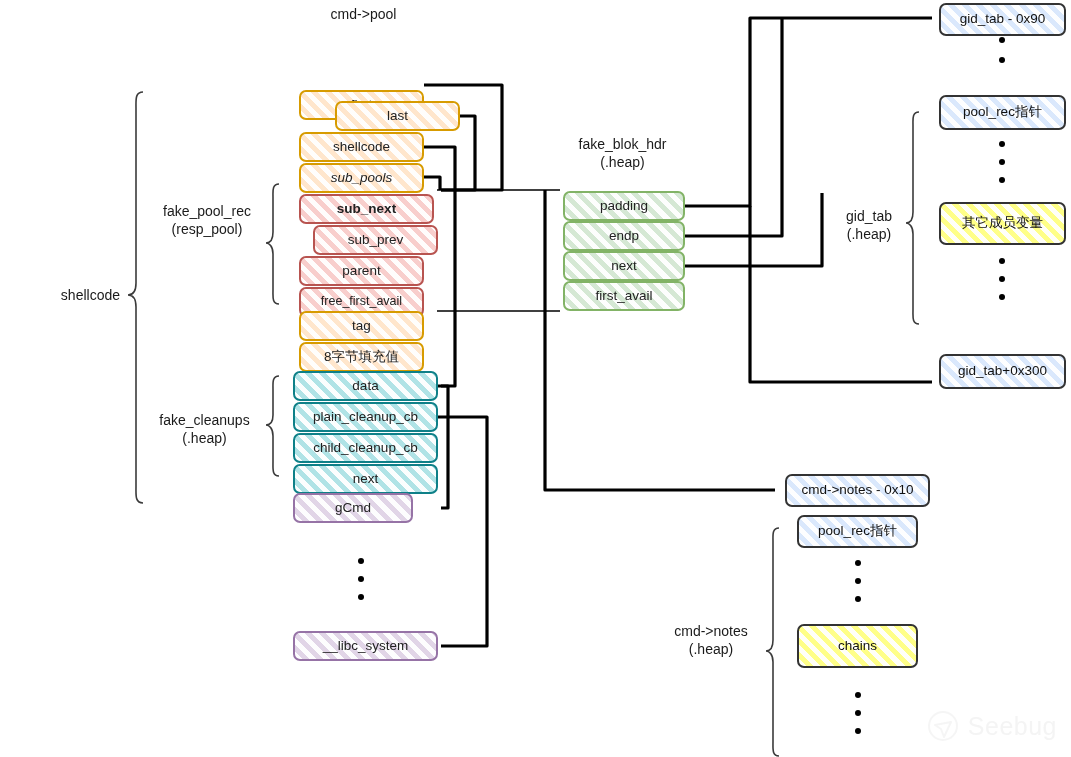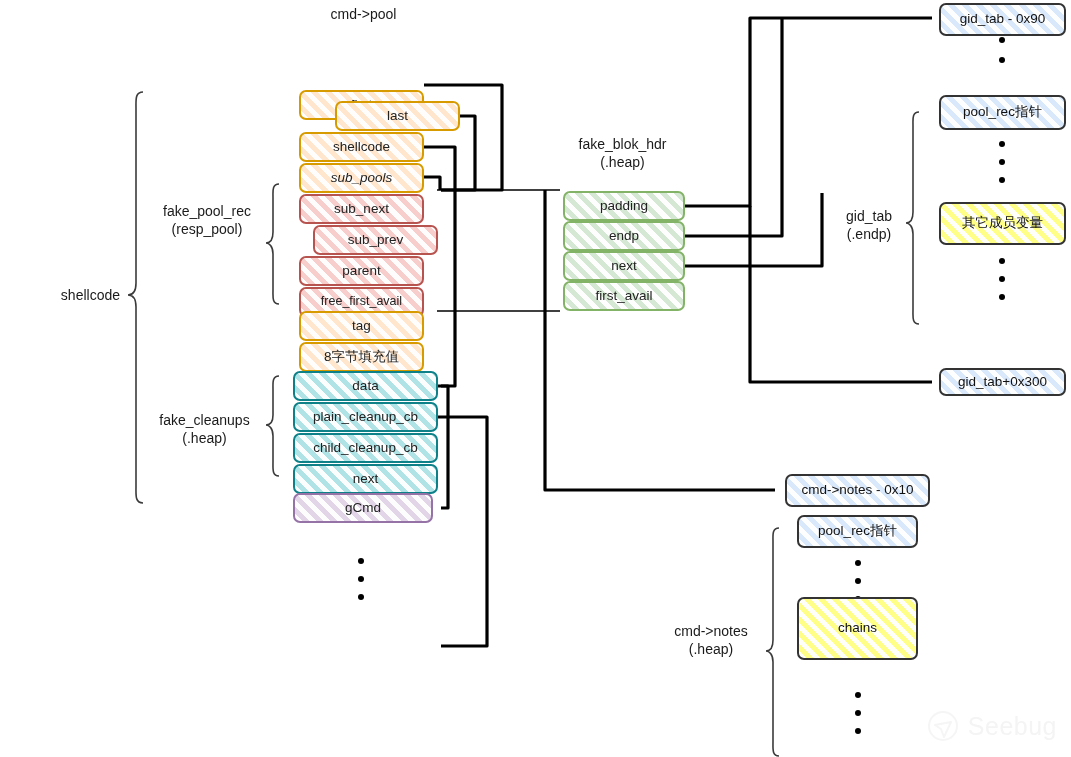--- a/index.html
+++ b/index.html
@@ -185,52 +185,53 @@
 
   <div class="lbl" style="left:10px; top:287px; width:110px; text-align:right;">shellcode</div>
 
   <div class="lbl" style="left:148px; top:203px; width:118px; text-align:center;">fake_pool_rec
 (resp_pool)</div>
 
   <div class="lbl" style="left:143px; top:412px; width:123px; text-align:center;">fake_cleanups
 (.heap)</div>
 
   <div class="lbl" style="left:828px; top:208px; width:82px; text-align:center;">gid_tab
-(.endp)</div>
+(.heap)</div>
 
   <div class="lbl" style="left:657px; top:623px; width:108px; text-align:center;">cmd-&gt;notes
 (.heap)</div>
 
   <div>
     <div class="box b-orange" style="left:299px; top:70px;  width:125px; height:30px;margin-top:20px;">first</div>
     <div class="box b-orange" style="left:299px; top:101px; width:125px; height:30px;margin-left:36px;">last</div>
     <div class="box b-orange" style="left:299px; top:132px; width:125px; height:30px;">shellcode</div>
     <div class="box b-orange" style="left:299px; top:163px; width:125px; height:30px;font-style:italic;">sub_pools</div>
-    <div class="box b-red" style="left:299px; top:194px; width:125px; height:30px;">sub_next</div>
+    <div class="box b-red" style="left:299px; top:194px; width:135px; height:30px;font-weight:bold;">sub_next</div>
     <div class="box b-red" style="left:313px; top:225px; width:125px; height:30px;">sub_prev</div>
     <div class="box b-red" style="left:299px; top:256px; width:125px; height:30px;">parent</div>
     <div class="box b-red" style="left:299px; top:287px; width:125px; height:30px; font-size:12.5px;">free_first_avail</div>
     <div class="box b-orange" style="left:299px; top:311px; width:125px; height:30px;">tag</div>
     <div class="box b-orange" style="left:299px; top:342px; width:125px; height:30px;">8字节填充值</div>
   </div>
 
   <div>
     <div class="box b-teal" style="left:293px; top:371px; width:145px; height:30px;">data</div>
     <div class="box b-teal" style="left:293px; top:402px; width:145px; height:30px;">plain_cleanup_cb</div>
     <div class="box b-teal" style="left:293px; top:433px; width:145px; height:30px;">child_cleanup_cb</div>
     <div class="box b-teal" style="left:293px; top:464px; width:145px; height:30px;">next</div>
-    <div class="box b-purple" style="left:293px; top:493px; width:140px; height:30px;">gCmd</div>
+    <div class="box b-purple" style="left:293px; top:493px; width:120px; height:30px;">gCmd</div>
   </div>
 
   <div class="dots" style="left:358px; top:558px; width:6px; height:42px;">
     <i></i>
       <i></i>
       <i></i>
   </div>
 
+  <div class="box b-purple" style="left:293px; top:631px; width:145px; height:30px;">__libc_system</div>
 
   <div>
     <div class="box b-green" style="left:563px; top:191px; width:122px; height:30px;">padding</div>
     <div class="box b-green" style="left:563px; top:221px; width:122px; height:30px;">endp</div>
     <div class="box b-green" style="left:563px; top:251px; width:122px; height:30px;">next</div>
     <div class="box b-green" style="left:563px; top:281px; width:122px; height:30px;">first_avail</div>
   </div>
 
   <div>
     <div class="box b-blue" style="left:939px; top:3px;   width:127px; height:33px;">gid_tab - 0x90</div>
@@ -246,33 +247,33 @@
         <i></i>
       </div>
 
     <div class="box b-yellow" style="left:939px; top:202px; width:127px; height:43px;">其它成员变量</div>
     <div class="dots" style="left:999px; top:258px; width:6px; height:42px;">
         <i></i>
         <i></i>
         <i></i>
       </div>
 
-    <div class="box b-blue" style="left:939px; top:368px; width:127px; height:28px;">gid_tab+0x300</div>
+    <div class="box b-blue" style="left:939px; top:354px; width:127px; height:35px;">gid_tab+0x300</div>
   </div>
 
   <div>
     <div class="box b-blue" style="left:785px; top:474px; width:145px; height:33px;">cmd-&gt;notes - 0x10</div>
     <div class="box b-blue" style="left:797px; top:515px; width:121px; height:33px;">pool_rec指针</div>
     <div class="dots" style="left:855px; top:560px; width:6px; height:42px;">
         <i></i>
         <i></i>
         <i></i>
       </div>
 
-    <div class="box b-yellow" style="left:797px; top:597px; width:121px; height:63px;">chains</div>
+    <div class="box b-yellow" style="left:797px; top:624px; width:121px; height:44px;">chains</div>
     <div class="dots" style="left:855px; top:692px; width:6px; height:42px;">
         <i></i>
         <i></i>
         <i></i>
       </div>
   </div>
 
   <div id="watermark">
     <svg width="34" height="34" viewBox="0 0 34 34">
       <circle cx="17" cy="17" r="14" fill="none" stroke="#dcdcdc" stroke-width="2"></circle>

